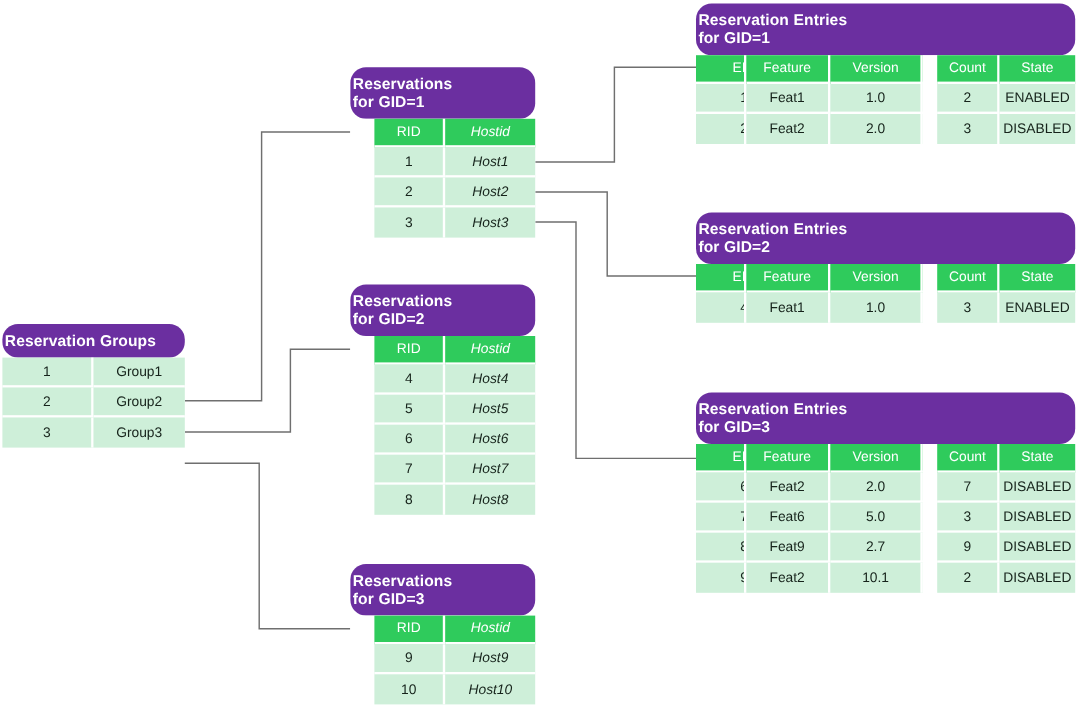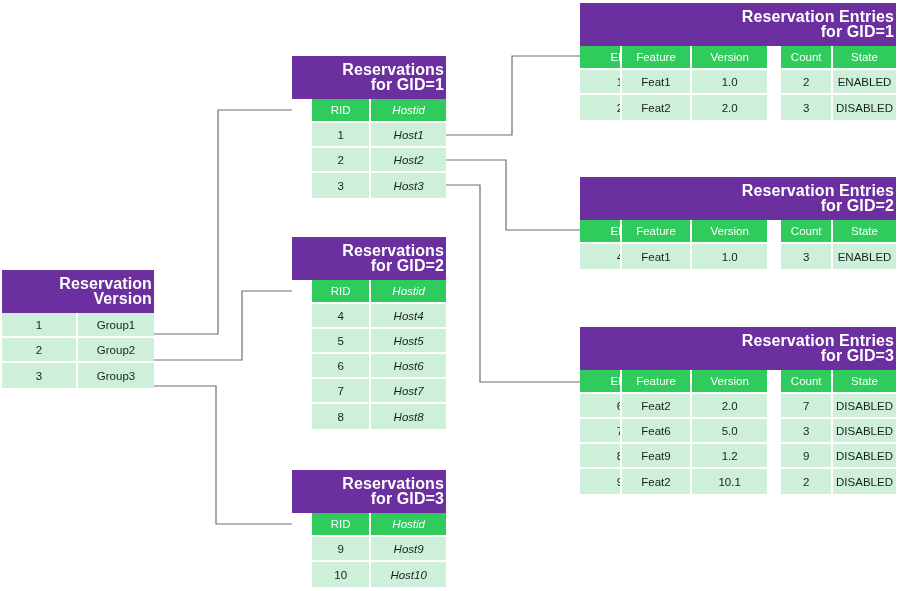--- a/index.html
+++ b/index.html
@@ -31,26 +31,27 @@
   .table {
     position: absolute;
     box-sizing: border-box;
     background: #ffffff;
     border-collapse: collapse;
   }
   .tbl-title {
     background: #6B2FA0;
     color: #ffffff;
     font-weight: bold;
-    font-size: 16px;
-    text-align: right;
+    font-size: 13px;
+    text-align: left;
     line-height: 15px;
     padding: 6px 2px 7px 2px;
     box-sizing: border-box;
     letter-spacing: 0.1px;
+    border-radius: 13px;
   }
   .tbl-title .l2 { display: block; }
   .row {
     display: flex;
     width: 100%;
     box-sizing: border-box;
   }
   .hdr-row {
     background: #ffffff;
   }
@@ -120,21 +121,21 @@
       <path d="M446,135 L512,135 L512,56 L580,56"></path>
 
       <path d="M446,160 L506,160 L506,230 L580,230"></path>
 
       <path d="M446,185 L480,185 L480,382 L580,382"></path>
     </g>
   </svg>
 
   <div class="table" id="tbl-groups">
     <div class="tbl-title">
-      <span>Reservation Version</span>
+      <span>Reservation Groups</span>
     </div>
     <div class="row body-row">
       <div class="cell c0">1</div>
       <div class="cell c1">Group1</div>
     </div>
     <div class="row body-row">
       <div class="cell c0">2</div>
       <div class="cell c1">Group2</div>
     </div>
     <div class="row body-row">
@@ -287,21 +288,21 @@
     <div class="row body-row">
       <div class="cell c0">7</div>
       <div class="cell c1">Feat6</div>
       <div class="cell c2">5.0</div>
       <div class="cell c3">3</div>
       <div class="cell c4">DISABLED</div>
     </div>
     <div class="row body-row">
       <div class="cell c0">8</div>
       <div class="cell c1">Feat9</div>
-      <div class="cell c2">1.2</div>
+      <div class="cell c2">2.7</div>
       <div class="cell c3">9</div>
       <div class="cell c4">DISABLED</div>
     </div>
     <div class="row body-row">
       <div class="cell c0">9</div>
       <div class="cell c1">Feat2</div>
       <div class="cell c2">10.1</div>
       <div class="cell c3">2</div>
       <div class="cell c4">DISABLED</div>
     </div>

